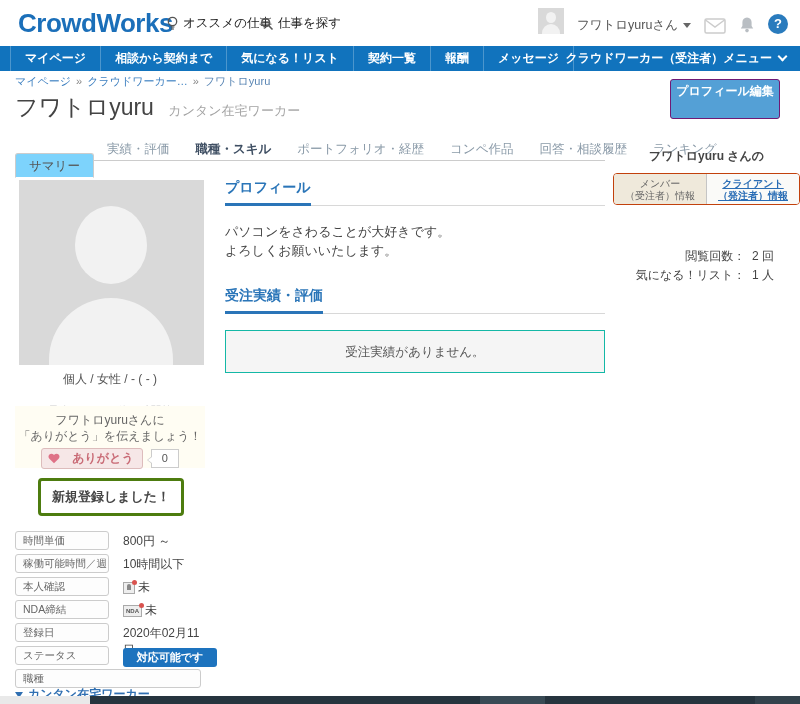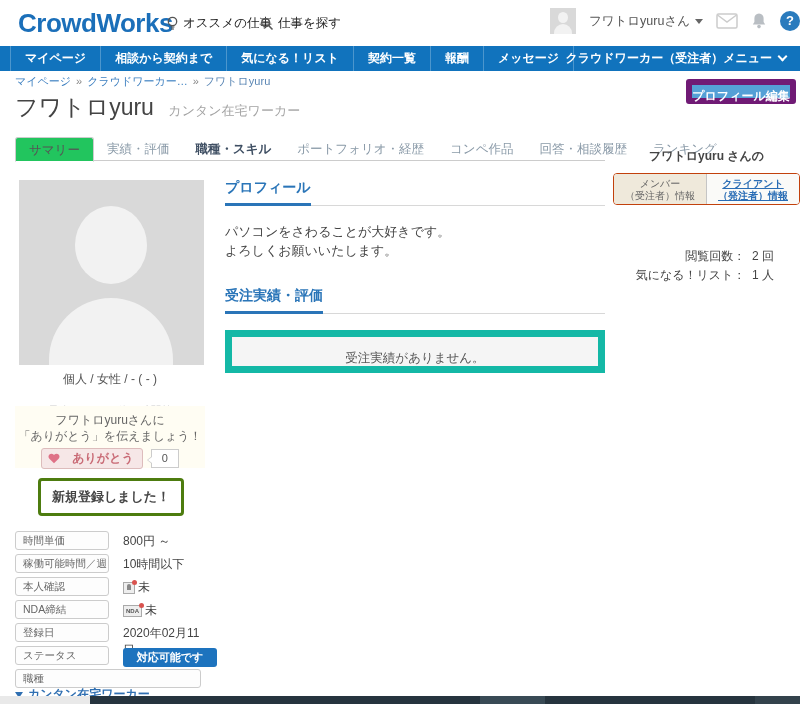--- a/index.html
+++ b/index.html
@@ -4,49 +4,49 @@
 <style>
   html,body{margin:0;padding:0;background:#fff;}
   *{box-sizing:border-box;font-family:"Liberation Sans","DejaVu Sans",sans-serif;}
   #app{position:relative;width:800px;height:704px;background:#fff;overflow:hidden;}
 
   
   .header{position:absolute;left:0;top:0;width:800px;height:46px;background:#fff;}
   .logo{position:absolute;left:18px;top:8px;font-size:26px;font-weight:bold;color:#1b6fb9;letter-spacing:-0.5px;}
   .hnav{position:absolute;top:15px;font-size:12.5px;color:#222;display:flex;align-items:center;gap:4px;cursor:pointer;}
   .hnav1{left:166px;} .hnav2{left:260px;}
-  .userbox{position:absolute;right:0;top:8px;display:flex;align-items:center;gap:13px;}
+  .userbox{position:absolute;right:12px;top:8px;display:flex;align-items:flex-end;gap:13px;}
   .mini-avatar{width:26px;height:26px;background:#d9d9d9;position:relative;overflow:hidden;}
   .mini-avatar .mh{position:absolute;left:8px;top:4px;width:10px;height:11px;border-radius:50%;background:#f2f2f2;}
   .mini-avatar .mb{position:absolute;left:4px;top:16px;width:18px;height:12px;border-radius:9px 9px 0 0;background:#f2f2f2;}
   .uname{font-size:12.5px;color:#555;display:flex;align-items:center;gap:5px;cursor:pointer;}
   .caret-down{width:0;height:0;border-left:4px solid transparent;border-right:4px solid transparent;border-top:5px solid #666;display:inline-block;}
   .help-circle{width:20px;height:20px;border-radius:50%;background:#2a7bbd;color:#fff;font-size:13px;font-weight:bold;text-align:center;line-height:20px;cursor:pointer;}
 
   
   .navbar{position:absolute;left:0;top:46px;width:800px;height:25px;background:#1173bd;display:flex;align-items:stretch;}
   .nav-item{color:#fff;font-size:12px;font-weight:bold;line-height:25px;padding:0 14px;border-right:1px solid rgba(255,255,255,0.25);cursor:pointer;white-space:nowrap;}
   .nav-item:first-child{border-left:1px solid rgba(255,255,255,0.25);margin-left:10px;}
   .nav-right{position:absolute;right:14px;top:0;color:#fff;font-size:12px;font-weight:bold;line-height:25px;cursor:pointer;display:flex;align-items:center;gap:7px;}
   .chev-down{width:7px;height:7px;border-right:2px solid #fff;border-bottom:2px solid #fff;transform:rotate(45deg);margin-top:-4px;display:inline-block;}
 
   
   .breadcrumb{position:absolute;left:15px;top:74px;font-size:11px;color:#888;}
   .breadcrumb a{color:#3c7fc0;text-decoration:none;cursor:pointer;}
   .bc-sep{margin:0 5px;color:#888;}
   .bc-last{color:#5a86b4;}
-  .edit-btn{position:absolute;right:4px;top:79px;width:110px;height:25px;background:#54a0d6;border:6px solid #701a75;border-radius:3px;color:#fff;font-size:12px;font-weight:bold;text-align:center;line-height:23px;cursor:pointer;}
+  .edit-btn{position:absolute;right:20px;top:79px;width:110px;height:40px;background:#54a0d6;border:1px solid #701a75;border-radius:3px;color:#fff;font-size:12px;font-weight:bold;text-align:center;line-height:23px;cursor:pointer;}
   .title-row{position:absolute;left:15px;top:92px;}
   .page-title{font-size:23px;color:#444;display:inline;}
   .page-subtitle{font-size:13px;color:#a3a3a3;margin-left:10px;}
 
   
   .tabs{position:absolute;left:15px;top:137px;width:590px;height:24px;border-bottom:1px solid #ccc;display:flex;}
   .tab{font-size:12.5px;line-height:24px;padding:0 13px;color:#8a9aa8;cursor:pointer;white-space:nowrap;}
-  .tab-active{border:1px solid #ccc;border-bottom:1px solid #fff;border-radius:3px 3px 0 0;background:#22c55e;color:#555;height:25px;}
+  .tab-active{border:1px solid #ccc;border-bottom:1px solid #fff;border-radius:3px 3px 0 0;background:#7dd3fc;color:#555;height:25px;margin-top:16px;}
   .tab-strong{color:#3f4f63;font-weight:bold;}
 
   
   .avatar{position:absolute;left:19px;top:180px;width:185px;height:185px;background:#d9d9d9;overflow:hidden;}
   .avatar .head{position:absolute;left:56px;top:26px;width:72px;height:78px;border-radius:50%;background:#f2f2f2;}
   .avatar .body{position:absolute;left:30px;top:118px;width:124px;height:80px;border-radius:62px 62px 0 0;background:#f2f2f2;}
   .left-meta{position:absolute;left:15px;top:371px;width:190px;text-align:center;font-size:12px;font-weight:normal;color:#555;}
   .left-access{position:absolute;left:15px;top:404px;width:190px;text-align:center;font-size:10.5px;color:#9a9a9a;}
   .thanks-box{position:absolute;left:15px;top:406px;width:190px;height:62px;background:#fffdf3;text-align:center;font-size:12px;color:#666;padding-top:6px;line-height:16px;}
   .thanks-row{margin-top:4px;display:flex;justify-content:center;align-items:center;gap:2px;}
@@ -65,21 +65,21 @@
   .doc-person{display:inline-block;width:4px;height:6px;background:#888;border-radius:2px 2px 0 0;}
   .status-btn{display:inline-block;width:94px;height:19px;background:#1d73be;border-radius:3px;color:#fff;font-size:11px;font-weight:bold;text-align:center;line-height:19px;cursor:pointer;}
   .job-link{position:absolute;left:15px;top:686px;font-size:12px;font-weight:bold;color:#2f6fb2;display:flex;align-items:center;gap:5px;cursor:pointer;}
   .tri-down{width:0;height:0;border-left:4px solid transparent;border-right:4px solid transparent;border-top:6px solid #2f6fb2;display:inline-block;}
 
   
   .main-col{position:absolute;left:225px;top:178px;width:380px;}
   .sec-head{border-bottom:1px solid #d8d8d8;margin-bottom:16px;}
   .sec-head span{display:inline-block;font-size:14px;font-weight:bold;color:#2a75b8;padding-bottom:6px;border-bottom:3px solid #2a75b8;margin-bottom:-1px;}
   .profile-text{font-size:13px;color:#444;line-height:19px;margin:0 0 26px 0;}
-  .empty-box{background:#f5f5f5;border:7px solid #14b8a6;height:43px;text-align:center;font-size:12.5px;color:#555;line-height:43px;}
+  .empty-box{background:#f5f5f5;border:1px solid #14b8a6;height:43px;text-align:center;font-size:12.5px;color:#555;line-height:43px;}
 
   
   .right-col{position:absolute;left:613px;top:148px;width:187px;}
   .owner{text-align:center;font-size:12px;font-weight:bold;color:#444;margin-bottom:8px;}
   .toggle{display:flex;border:1px solid #c2410c;border-radius:4px;overflow:hidden;height:32px;}
   .tcell{flex:1;text-align:center;font-size:10px;line-height:12px;padding-top:4px;cursor:pointer;}
   .tcell-member{background:#efe9db;color:#666;border-right:1px solid #c5c5c5;}
   .tcell-client{background:#fafaf8;}
   .tcell-client span{color:#2a6db5;font-weight:bold;text-decoration:underline;}
   .stats{margin-top:42px;padding-right:26px;text-align:right;font-size:12px;color:#444;line-height:19px;}

